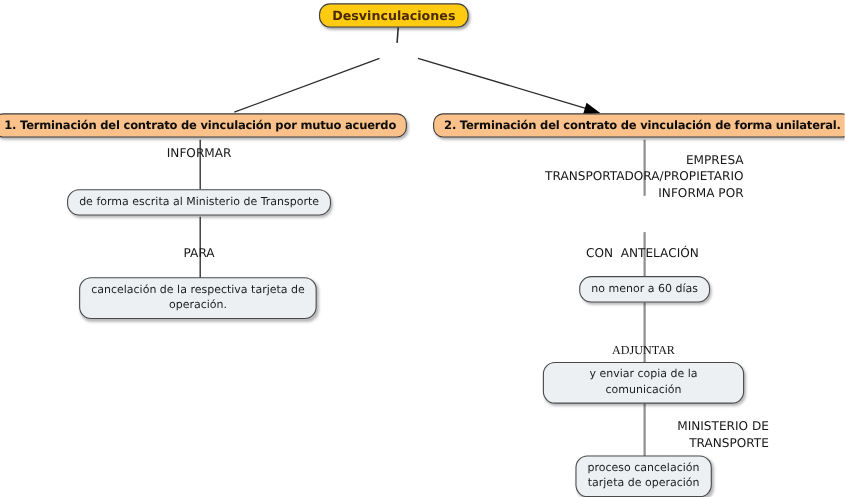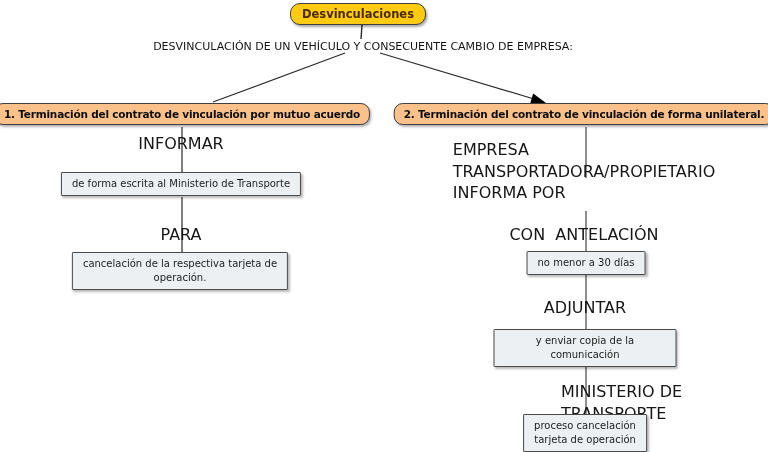--- a/index.html
+++ b/index.html
@@ -51,36 +51,36 @@
     color: #0d0d0d;
     white-space: nowrap;
     box-shadow: 1.5px 2px 2.5px rgba(0,0,0,0.3);
     cursor: pointer;
   }
 
   
   .concept-node {
     background: #ecf0f3;
     border: 1.4px solid #4a4a4a;
-    border-radius: 1px;
+    border-radius: 11px;
     padding: 4px 10px;
     font-size: 10px;
     color: #1c1c1c;
     text-align: center;
     line-height: 1.4;
     white-space: pre-line;
     box-shadow: 1.5px 2px 2.5px rgba(0,0,0,0.28);
     cursor: pointer;
   }
 
   
   .link-label {
-    font-size: 16px;
+    font-size: 11px;
     color: #161616;
-    text-align: left;
+    text-align: right;
     line-height: 1.35;
     white-space: pre-wrap;
     cursor: pointer;
   }
   .question-label {
     font-size: 11px;
     color: #141414;
     text-align: center;
     white-space: nowrap;
     cursor: pointer;
@@ -104,44 +104,43 @@
     <line x1="182" y1="197" x2="182" y2="254" stroke="#2b2b2b" stroke-width="1.2"></line>
 
     <line x1="586" y1="127" x2="586" y2="178" stroke="#8f8f8f" stroke-width="2"></line>
     <line x1="586" y1="211" x2="586" y2="252" stroke="#8f8f8f" stroke-width="2"></line>
     <line x1="586" y1="275" x2="586" y2="330" stroke="#8f8f8f" stroke-width="2"></line>
     <line x1="586" y1="353" x2="586" y2="415" stroke="#8f8f8f" stroke-width="2"></line>
   </svg>
 
   <div class="abs cx root-node" style="left:358px; top:3px;">Desvinculaciones</div>
 
-  <div class="abs cx question-label" style="left:363px; top:40px;">DESVINCULACIÓN DE UN VEHÍCULO Y CONSECUENTE CAMBIO DE EMPRESA:</div>
 
   <div class="abs cx branch-node" style="left:182px; top:103px;">1. Terminación del contrato de vinculación por mutuo acuerdo</div>
 
   <div class="abs cx link-label" style="left:181px; top:133px;">INFORMAR</div>
 
   <div class="abs cx concept-node" style="left:181px; top:172px;">de forma escrita al Ministerio de Transporte</div>
 
   <div class="abs cx link-label" style="left:181px; top:224px;">PARA</div>
 
   <div class="abs cx concept-node" style="left:180px; top:252px;">cancelación de la respectiva tarjeta de
 operación.</div>
 
   <div class="abs cx branch-node" style="left:584px; top:103px;">2. Terminación del contrato de vinculación de forma unilateral.</div>
 
   <div class="abs cx link-label" style="left:584px; top:139px;">EMPRESA TRANSPORTADORA/PROPIETARIO
 INFORMA POR</div>
 
 
   <div class="abs cx link-label" style="left:584px; top:224px;">CON  ANTELACIÓN</div>
 
-  <div class="abs cx concept-node" style="left:586px; top:251px;">no menor a 30 días</div>
+  <div class="abs cx concept-node" style="left:586px; top:251px;">no menor a 60 días</div>
 
-  <div class="abs cx link-label" style="left:585px; top:297px;">ADJUNTAR</div>
+  <div class="abs cx link-label" style="left:585px; top:312px;font-family:Liberation Serif, serif;">ADJUNTAR</div>
 
   <div class="abs cx concept-node" style="left:585px; top:329px;">y enviar copia de la comunicación</div>
 
   <div class="abs cx link-label" style="left:584px; top:381px;margin-left:46px;">MINISTERIO DE TRANSPORTE</div>
 
   <div class="abs cx concept-node" style="left:585px; top:414px;text-align:right;">proceso cancelación
 tarjeta de operación</div>
 
 </div>
 

